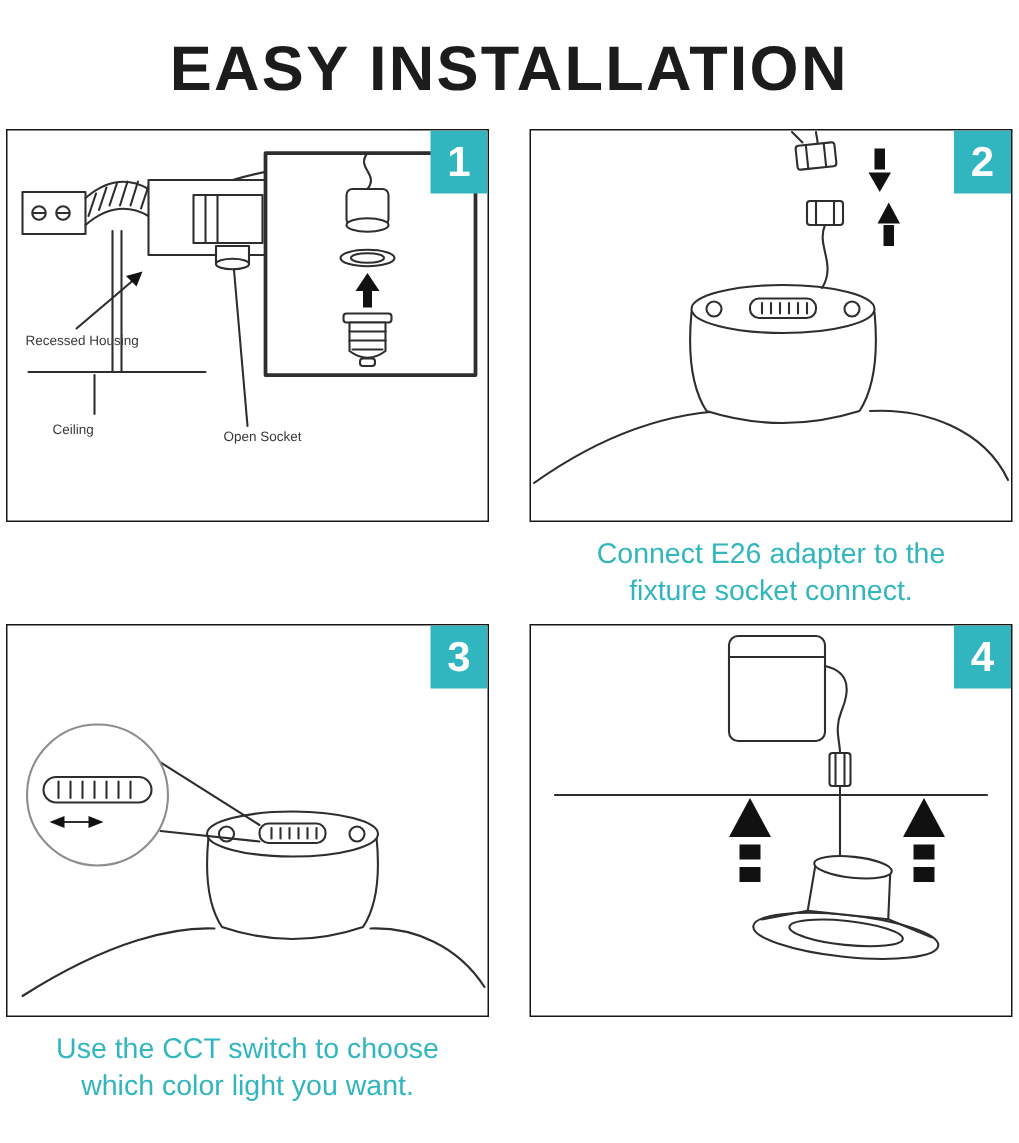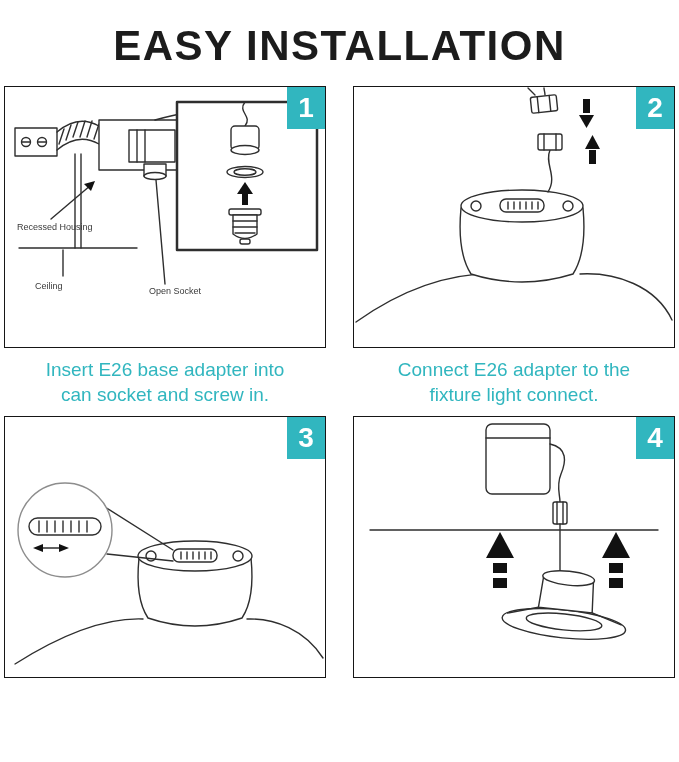--- a/index.html
+++ b/index.html
@@ -89,22 +89,20 @@
               <rect class="fw" x="224" y="121" width="32" height="6" rx="2"></rect>
               <path class="fw" d="M228 127 L228 146 Q240 155 252 146 L252 127 Z"></path>
               <line class="ln" x1="228" y1="133" x2="252" y2="133"></line>
               <line class="ln" x1="228" y1="139" x2="252" y2="139"></line>
               <line class="ln" x1="230" y1="145" x2="250" y2="145"></line>
               <rect class="fw" x="235" y="151" width="10" height="5" rx="2"></rect>
             </g>
           </g>
         </svg>
       </div>
-      <div class="caption">Insert E26 base adapter into
-can socket and screw in.</div>
     </div>
 
     <div class="panel">
       <div class="box">
         <div class="num-tab">2</div>
         <svg class="illus" viewBox="0 0 320 258">
           <g>
             <path class="ln" d="M2 234 C64 190 116 184 150 186"></path>
             <path class="ln" d="M226 186 C262 184 302 198 318 232"></path>
           </g>
@@ -132,21 +130,21 @@
             <rect class="blk" x="229" y="11" width="7" height="14"></rect>
             <polygon class="blk" points="225,27 240,27 232.5,40"></polygon>
           </g>
           <g>
             <polygon class="blk" points="231,61 246,61 238.5,47"></polygon>
             <rect class="blk" x="235" y="62" width="7" height="14"></rect>
           </g>
         </svg>
       </div>
       <div class="caption">Connect E26 adapter to the
-fixture light connect.</div>
+fixture socket connect.</div>
     </div>
 
     <div class="panel">
       <div class="box">
         <div class="num-tab">3</div>
         <svg class="illus" viewBox="0 0 320 258">
           <g>
             <path class="ln" d="M10 246 C70 208 112 200 138 201"></path>
             <path class="ln" d="M242 201 C270 200 300 212 318 240"></path>
           </g>
@@ -165,20 +163,22 @@
             <rect class="fw" x="24" y="100" width="72" height="17" rx="8.5"></rect>
             <path class="ln" d="M34 103 v11 M42 103 v11 M50 103 v11 M58 103 v11 M66 103 v11 M74 103 v11 M82 103 v11"></path>
             <g>
               <line class="ln" x1="32" y1="130" x2="60" y2="130"></line>
               <polygon class="blk" points="28,130 38,126 38,134"></polygon>
               <polygon class="blk" points="64,130 54,126 54,134"></polygon>
             </g>
           </g>
         </svg>
       </div>
+      <div class="caption">Use the CCT switch to choose
+which color light you want.</div>
     </div>
 
     <div class="panel">
       <div class="box">
         <div class="num-tab">4</div>
         <svg class="illus" viewBox="0 0 320 258">
           <line class="ln" x1="16" y1="112" x2="304" y2="112"></line>
           <g>
             <rect class="fw" x="132" y="6" width="64" height="70" rx="6"></rect>
             <line class="ln" x1="132" y1="20" x2="196" y2="20"></line>

